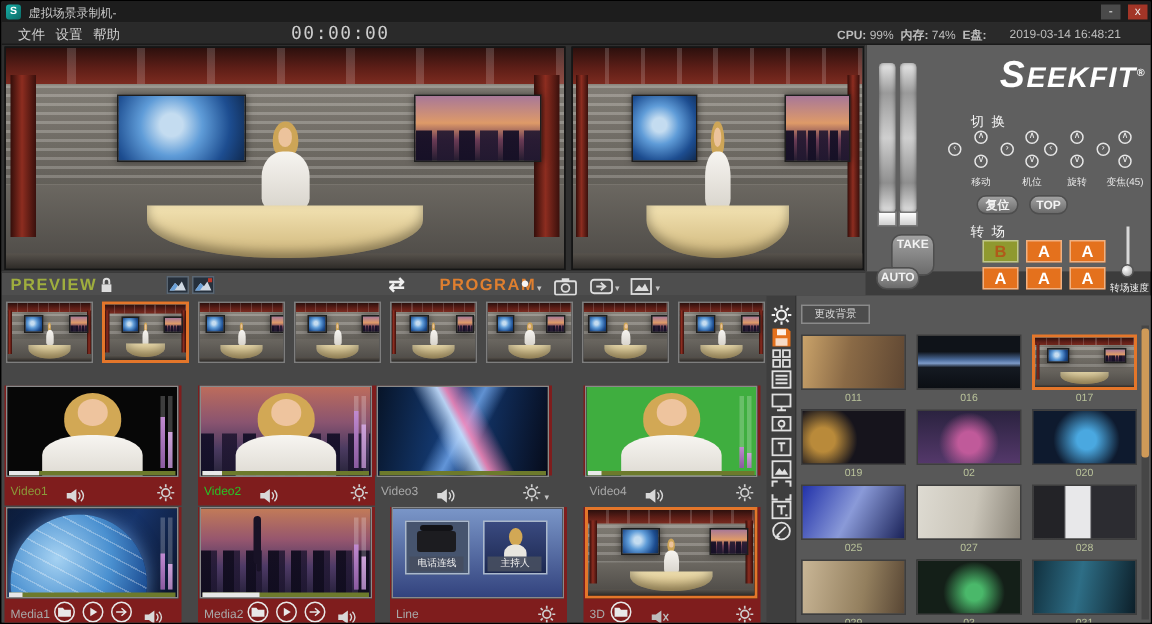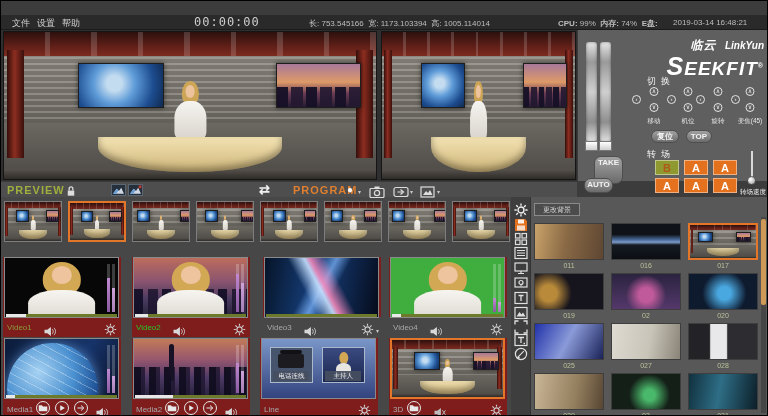--- a/index.html
+++ b/index.html
@@ -205,34 +205,32 @@
   .g03{background:radial-gradient(circle at 55% 60%,#4ab86a 0 13%,transparent 48%),#141f18;}
   .g031{background:linear-gradient(100deg,#11303e 0%,#2e6e86 45%,#0c1e28 100%);}
   .gscroll-track{position:absolute;left:230px;top:20px;width:5px;height:196px;background:#464646;}
   .gscroll-thumb{position:absolute;left:0;top:2px;width:5px;height:86px;background:#cf9a58;border-radius:2px;}
 </style>
 </head>
 <body>
 
 <div class="app">
 
+  <div class="titlebar">
+    <div class="app-icon">S</div>
+    <span class="title-text">虚拟场景录制机-</span>
+    <div class="win-btn min">-</div>
+    <div class="win-btn close">x</div>
+  </div>
 
   <div class="menubar">
     <span class="menu-item" style="left:11px">文件</span>
     <span class="menu-item" style="left:36px">设置</span>
     <span class="menu-item" style="left:61px">帮助</span>
     <span class="clock">00:00:00</span>
-    <span class="dim-group">
-      <b>长:</b>
-      <span>753.545166</span>&nbsp;
-      <b>宽:</b>
-      <span>1173.103394</span>&nbsp;
-      <b>高:</b>
-      <span>1005.114014</span>
-    </span>
     <span class="stat-group">
       <b>CPU:</b>
       <span>99%</span>&nbsp;
       <b>内存:</b>
       <span>74%</span>&nbsp;
       <b>E盘:</b>
       <span></span>
     </span>
     <span class="datetime">2019-03-14 16:48:21</span>
   </div>
@@ -286,24 +284,20 @@
       <div class="fader">
         <div class="fbar b1"></div>
           <div class="fbar b2"></div>
         <div class="fhandle h1"></div>
         <div class="fhandle h2"></div>
       </div>
       <div class="pill-btn take">TAKE</div>
       <div class="pill-btn auto2">AUTO</div>
 
       <div class="brand">
-        <div class="row1">
-          <span class="cn">临云</span>
-          <span class="en">LinkYun</span>
-        </div>
         <div class="logo"><span>SEEKFIT</span><span class="reg">®</span></div>
       </div>
 
       <div class="sec-label switch-label">切换</div>
 
       <div class="dpad" style="left:54px;width:44px">
         <span class="dbtn up">∧</span>
         <span class="dbtn down">∨</span>
         <span class="dbtn lf">‹</span>
         <span class="dbtn rt">›</span>
@@ -604,21 +598,21 @@
       <span class="gear" style="left:101px;top:65px">
         <svg width="13" height="13" viewBox="0 0 16 16">
             <g stroke="#cfcfcf" fill="none" stroke-width="1.4">
               <circle cx="8" cy="8" r="3.2"></circle>
               <path d="M8 1v2.4M8 12.6V15M1 8h2.4M12.6 8H15M3 3l1.7 1.7M11.3 11.3 13 13M13 3l-1.7 1.7M4.7 11.3 3 13"></path>
             </g>
           </svg>
       </span>
     </div>
 
-    <div class="cell" style="left:262px;top:60px;height:60px">
+    <div class="cell" style="left:249px;top:60px;height:60px">
       <div class="vthumb">
         <div class="fx3"></div>
         <div class="prog"></div>
       </div>
       <span class="vlabel" style="top:66px">Video3</span>
       <span class="spk" style="left:40px;top:66px">
         <svg width="14" height="11" viewBox="0 0 14 12">
             <path d="M1 4h3l4-3v10L4 8H1z" fill="#d8d8d8"></path>
             <path d="M9.5 3.5c1.4 1.5 1.4 3.5 0 5M11.3 2c2.3 2.5 2.3 5.5 0 8" stroke="#d8d8d8" fill="none"></path>
           </svg>

